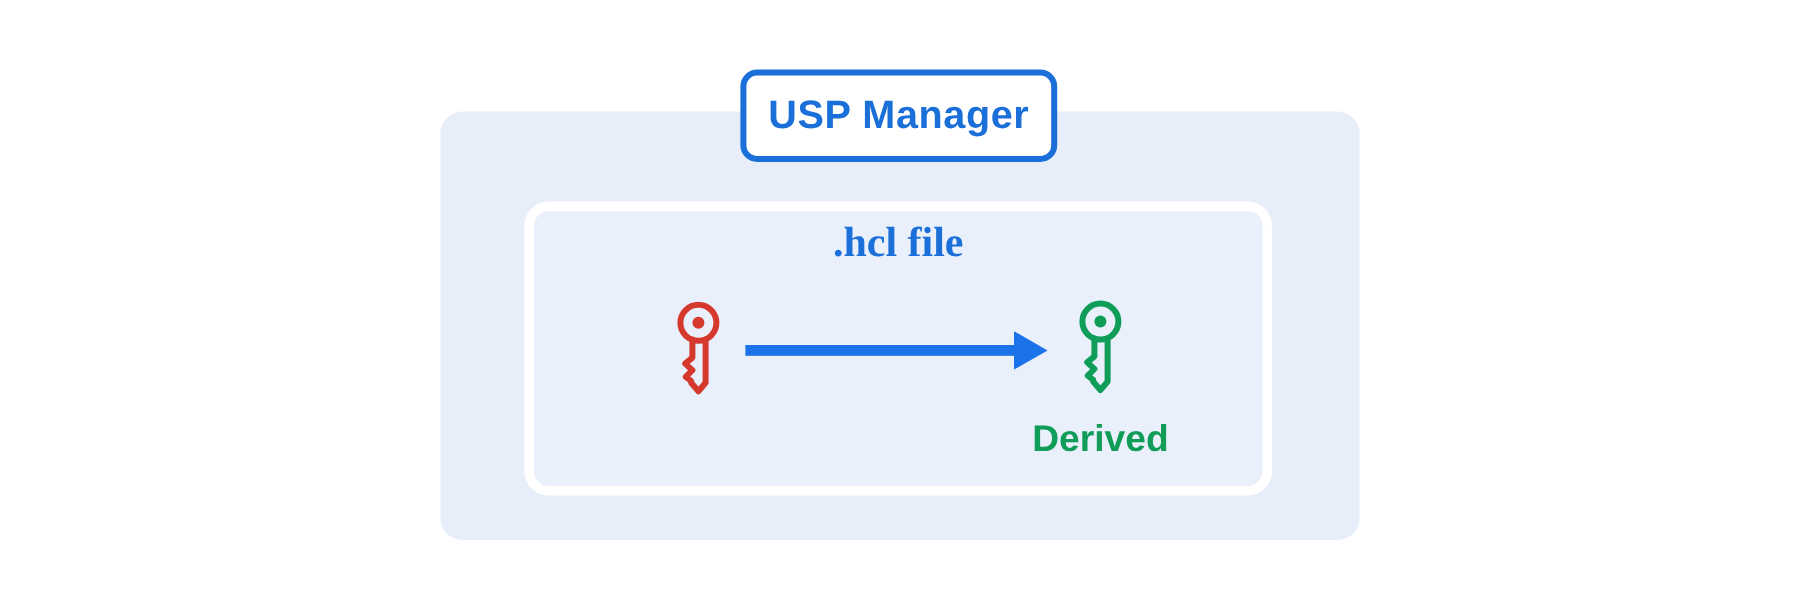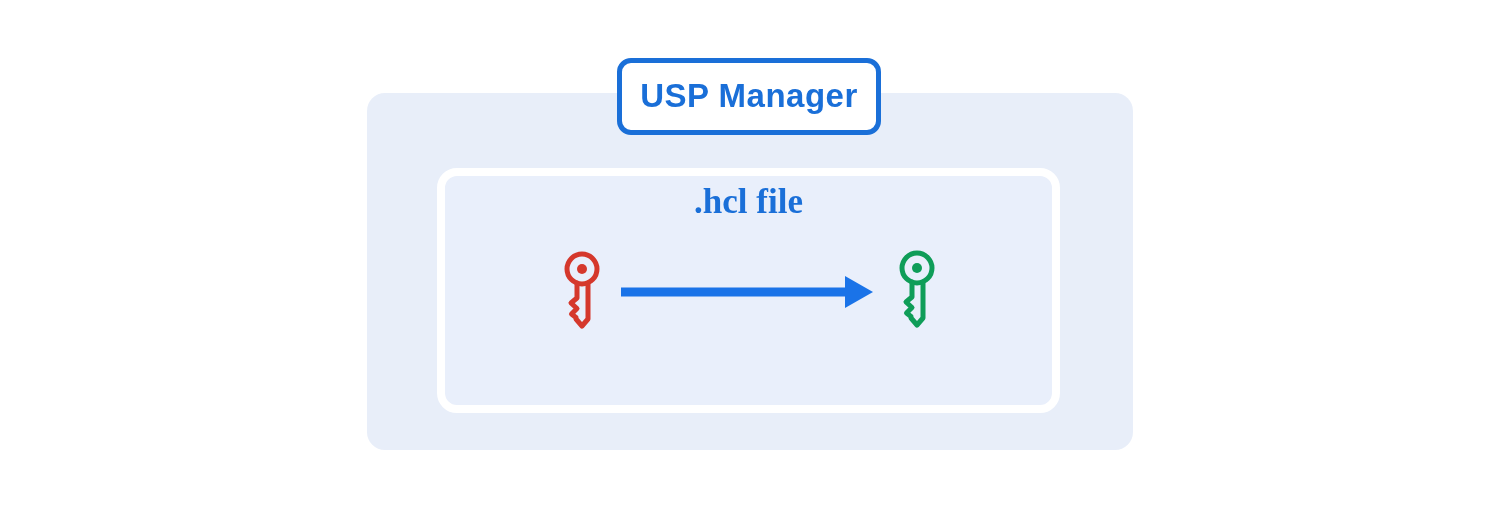--- a/index.html
+++ b/index.html
@@ -134,14 +134,15 @@
     <rect class="arrow-fill" x="0" y="13.5" width="226" height="9"></rect>
     <polygon class="arrow-fill" points="224,2 252,18 224,34"></polygon>
   </svg>
 
   <svg class="key-icon key-green key-green-pos" viewBox="0 0 44 80" xmlns="http://www.w3.org/2000/svg">
     <circle class="key-outline" cx="22" cy="18" r="15" stroke-width="5"></circle>
     <circle class="key-dot" cx="22" cy="18" r="5"></circle>
     <path class="key-outline" d="M17,32 L17,47 L11,52 L17,57.5 L11.5,63 L16,66.5 L16,68 L22,75 L28,68 L28,32" stroke-width="5" stroke-linejoin="round" stroke-linecap="round"></path>
   </svg>
 
+  <div class="derived-label">Derived</div>
 
 </div>
 
 </body></html>

